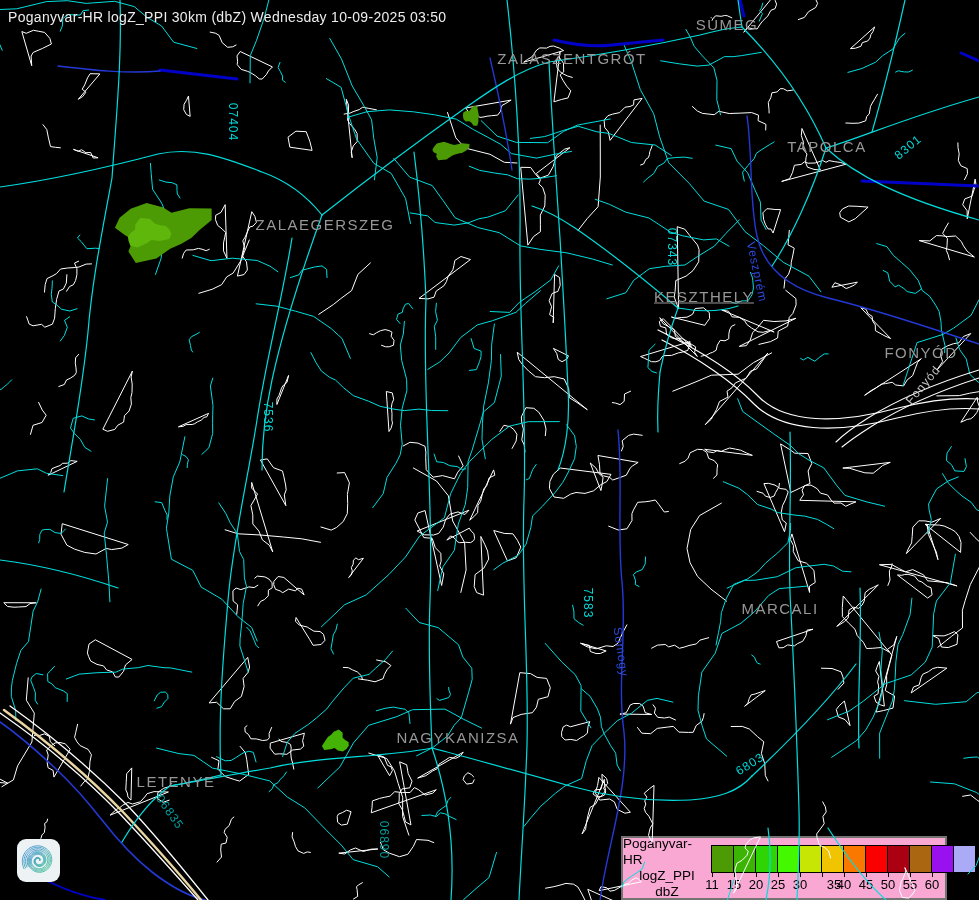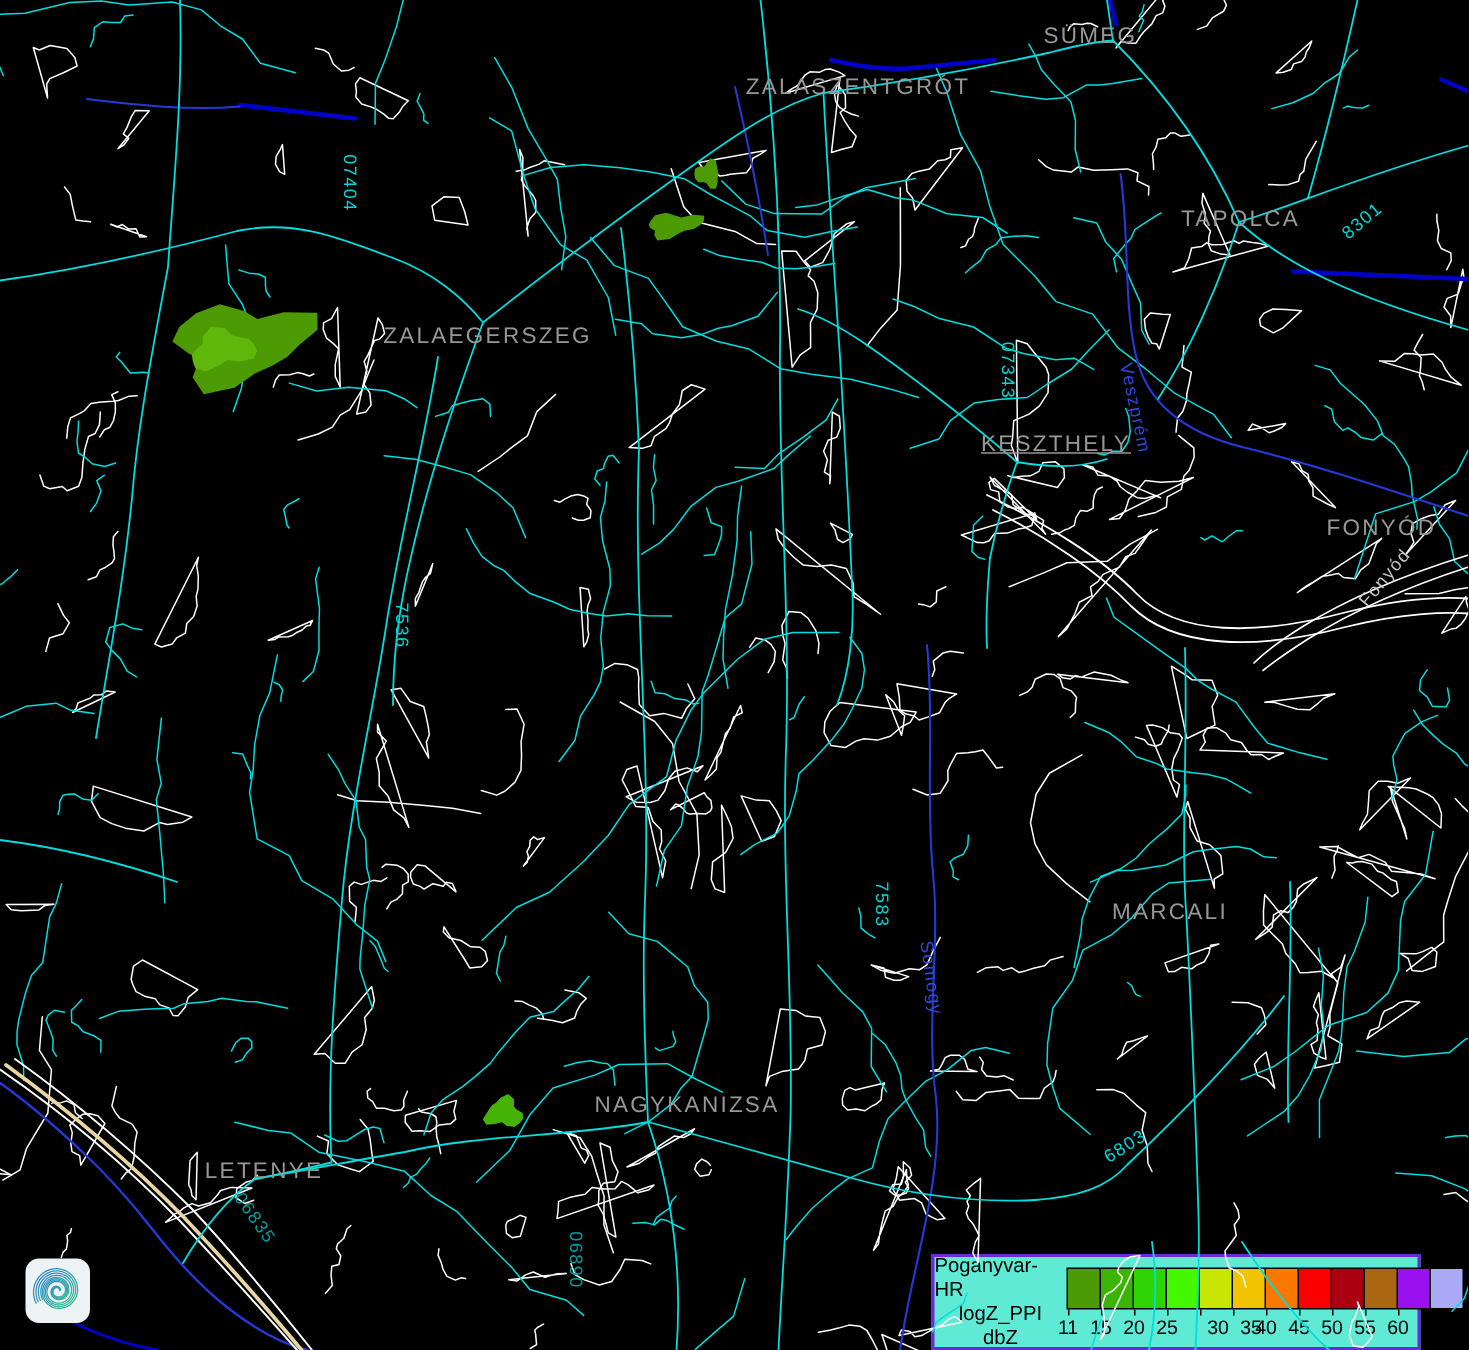--- a/index.html
+++ b/index.html
@@ -2,21 +2,21 @@
 <html><head>
 <meta charset="utf-8">
 <style>
   html,body{margin:0;padding:0;background:#000;}
   body{font-family:"Liberation Sans",sans-serif;}
   .stage{position:relative;width:979px;height:900px;background:#000;overflow:hidden;}
   .map-canvas{position:absolute;left:0;top:0;z-index:2;pointer-events:none;}
   .title{position:absolute;left:8px;top:9px;z-index:4;color:#ededed;font-size:14px;letter-spacing:0.3px;white-space:nowrap;}
   .citylabel{position:absolute;z-index:3;color:#979797;font-size:15px;letter-spacing:1.5px;white-space:nowrap;transform:translate(-50%,-50%);}
   .roadlabel{position:absolute;z-index:3;font-size:12px;letter-spacing:1px;white-space:nowrap;}
-  .legend{position:absolute;left:621px;top:836px;width:326px;height:64px;background:#5eead4;border:2px solid #6d28d9;box-sizing:border-box;z-index:1;}
+  .legend{position:absolute;left:621px;top:836px;width:326px;height:64px;background:#f9a8d4;border:2px solid #737373;box-sizing:border-box;z-index:1;}
   .legend-text{position:absolute;left:0;top:0;width:88px;height:100%;display:flex;flex-direction:column;justify-content:center;align-items:center;color:#000;font-size:13.5px;line-height:16px;}
   .legend-bar{position:absolute;left:88px;top:7px;display:flex;background:#000;padding:1px;gap:1px;}
   .legend-cell{width:21px;height:26px;}
   .legend-ticks{position:absolute;left:88px;top:36px;width:268px;height:20px;}
   .tick-mark{position:absolute;top:-1px;width:1px;height:4px;background:#000;}
   .tick-label{position:absolute;top:3px;transform:translateX(-50%);font-size:13px;color:#000;}
   .logo{position:absolute;left:17px;top:839px;width:43px;height:43px;background:#edf2f4;border-radius:9px;z-index:5;display:flex;align-items:center;justify-content:center;}
 </style>
 </head>
 <body>
@@ -46,21 +46,21 @@
     <div class="legend-ticks" id="legend-ticks">
         <div class="tick-mark" style="left: 1px;"></div>
         <span class="tick-label" style="left: 1px;">11</span>
         <div class="tick-mark" style="left: 23px;"></div>
         <span class="tick-label" style="left: 23px;">15</span>
         <div class="tick-mark" style="left: 45px;"></div>
         <span class="tick-label" style="left: 45px;">20</span>
         <div class="tick-mark" style="left: 67px;"></div>
         <span class="tick-label" style="left: 67px;">25</span>
         <div class="tick-mark" style="left: 89px;"></div>
-        <span class="tick-label" style="left: 101px;">30</span>
+        <span class="tick-label" style="left: 89px;">30</span>
         <div class="tick-mark" style="left: 111px;"></div>
         <span class="tick-label" style="left: 111px; margin-left: 12px;">35</span>
         <div class="tick-mark" style="left: 133px;"></div>
         <span class="tick-label" style="left: 133px;">40</span>
         <div class="tick-mark" style="left: 155px;"></div>
         <span class="tick-label" style="left: 155px;">45</span>
         <div class="tick-mark" style="left: 177px;"></div>
         <span class="tick-label" style="left: 177px;">50</span>
         <div class="tick-mark" style="left: 199px;"></div>
         <span class="tick-label" style="left: 199px;">55</span>
@@ -431,20 +431,21 @@
       <div class="roadlabel" style="left: 588px; top: 603px; color: rgb(0, 216, 216); transform: translate(-50%, -50%) rotate(90deg);">7583</div>
       <div class="roadlabel" style="left: 384px; top: 840px; color: rgb(0, 158, 158); transform: translate(-50%, -50%) rotate(90deg);">06890</div>
       <div class="roadlabel" style="left: 170px; top: 812px; color: rgb(0, 158, 158); transform: translate(-50%, -50%) rotate(55deg);">06835</div>
       <div class="roadlabel" style="left: 750px; top: 764px; color: rgb(0, 216, 216); transform: translate(-50%, -50%) rotate(-32deg);">6803</div>
       <div class="roadlabel" style="left: 908px; top: 147px; color: rgb(0, 216, 216); transform: translate(-50%, -50%) rotate(-40deg);">8301</div>
       <div class="roadlabel" style="left: 757px; top: 272px; color: rgb(44, 73, 224); transform: translate(-50%, -50%) rotate(78deg);">Veszprém</div>
       <div class="roadlabel" style="left: 621px; top: 652px; color: rgb(44, 73, 224); transform: translate(-50%, -50%) rotate(82deg);">Somogy</div>
       <div class="roadlabel" style="left: 923px; top: 385px; color: rgb(200, 200, 200); transform: translate(-50%, -50%) rotate(-50deg);">Fonyód</div>
     </div>
 
+  <div class="title">Poganyvar-HR logZ_PPI 30km (dbZ) Wednesday 10-09-2025 03:50</div>
 
   <div class="logo">
     <svg id="logo-svg" width="37" height="37" viewBox="0 0 40 40">
         <defs>
           <linearGradient id="lg" x1="0" y1="0" x2="1" y2="1">
             <stop offset="0" stop-color="#2f7fd6"></stop>
             <stop offset="1" stop-color="#35c08a"></stop>
           </linearGradient>
         </defs>
         <path d="M4.58,29.28L3.71,27.37L3.07,25.39L2.68,23.36L2.52,21.31L2.60,19.27L2.92,17.27L3.47,15.33L4.24,13.48L5.20,11.75L6.36,10.15L7.69,8.71L9.16,7.45L10.76,6.37L12.47,5.49L14.25,4.82L16.09,4.37L17.95,4.14L19.81,4.12L21.65,4.33L23.43,4.74L25.15,5.35L26.77,6.16L28.27,7.14L29.64,8.28L30.85,9.56L31.90,10.97L32.77,12.48L33.45,14.06L33.93,15.70L34.22,17.37L34.32,19.06L34.21,20.72L33.91,22.35L33.43,23.92L32.77,25.41L31.96,26.81L30.99,28.08L29.88,29.23L28.67,30.22L27.35,31.07L25.96,31.74L24.51,32.24L23.03,32.57L21.53,32.72L20.04,32.70L18.57,32.50L17.16,32.13L15.80,31.61L14.53,30.93L13.36,30.12L12.30,29.19L11.37,28.15L10.57,27.02L9.92,25.82L9.42,24.56L9.08,23.26L8.89,21.95L8.85,20.63L8.97,19.34L9.24,18.08L9.65,16.88L10.19,15.74L10.86,14.69L11.63,13.73L12.51,12.88L13.46,12.14L14.48,11.53L15.56,11.06L16.67,10.71L17.80,10.50L18.94,10.43L20.06,10.49L21.15,10.67L22.20,10.99L23.19,11.41L24.12,11.95L24.96,12.58L25.71,13.30L26.37,14.09L26.92,14.94L27.36,15.84L27.68,16.77L27.89,17.72L27.99,18.67L27.97,19.62L27.85,20.54L27.61,21.43L27.28,22.27L26.86,23.05L26.36,23.77L25.78,24.42L25.14,24.98L24.45,25.45L23.73,25.83L22.97,26.12L22.20,26.31L21.42,26.41L20.66,26.42L19.91,26.33L19.18,26.16L18.50,25.91L17.87,25.58L17.28,25.19L16.77,24.75L16.31,24.25L15.93,23.71L15.62,23.14L15.39,22.55L15.23,21.95L15.15,21.35L15.14,20.76L15.20,20.19L15.33,19.64L15.52,19.12L15.77,18.64L16.06,18.20L16.40,17.82L16.77,17.49L17.17,17.21L17.59,16.99L18.02,16.83L18.45,16.73L18.88,16.68L19.30,16.69L19.70,16.75L20.08,16.85L20.42,17.00L20.74,17.18L21.02,17.40L21.26,17.64L21.46,17.90L21.62,18.17L21.73,18.45L21.80,18.73L21.84,19.00L21.83,19.27L21.79,19.52L21.72,19.75L21.62,19.95L21.49,20.13" fill="none" stroke="url(#lg)" stroke-width="0.9"></path>

